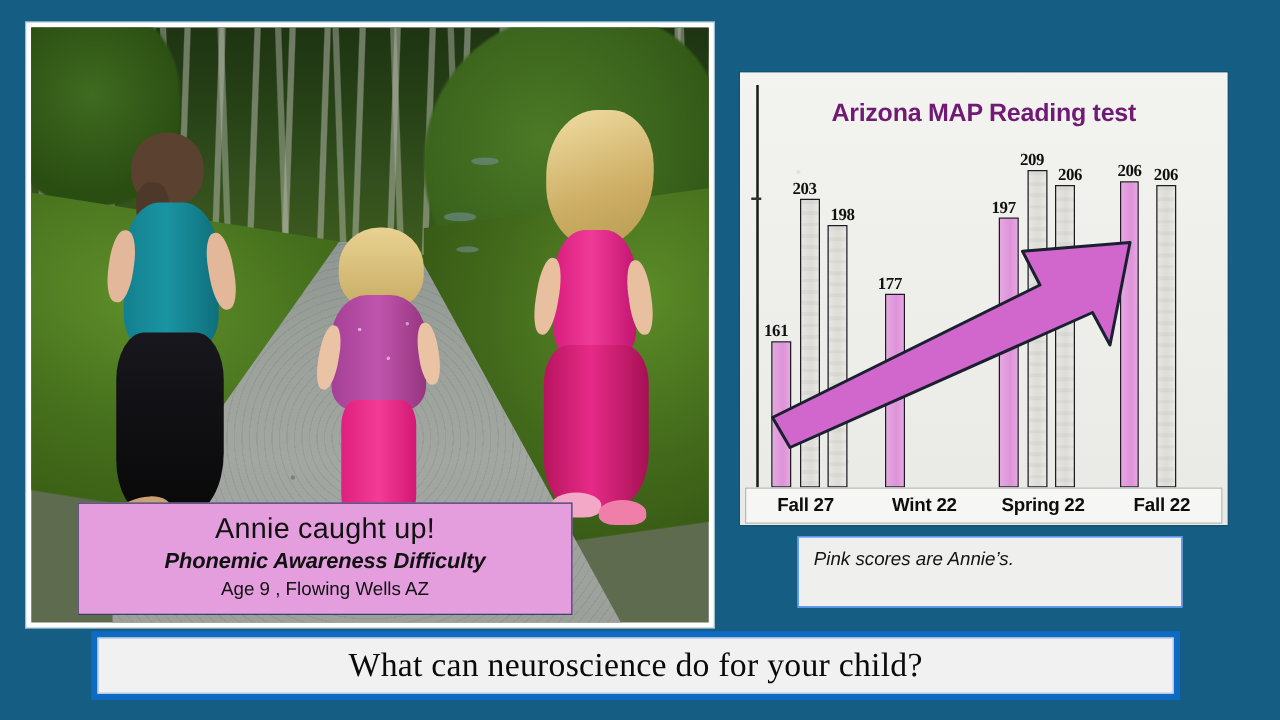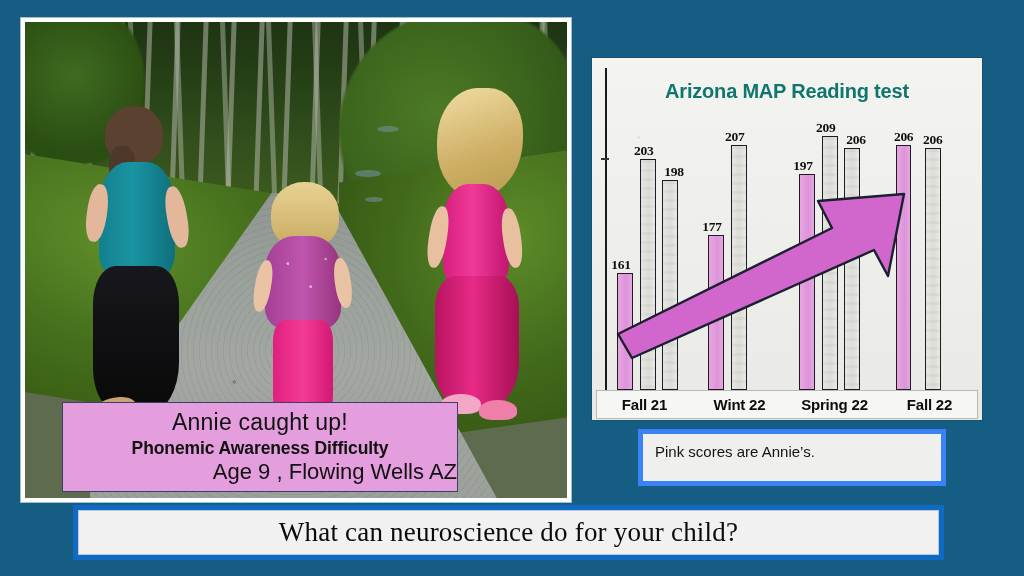--- a/index.html
+++ b/index.html
@@ -115,22 +115,22 @@
     position: absolute;
     left: 62px; top: 402px;
     width: 396px; height: 90px;
     background: #e49ddd;
     border: 1px solid #3b3f66;
     box-sizing: border-box;
     text-align: center;
     color: #111;
   }
   #pink-caption .line1 { font-size: 23px; line-height: 30px; padding-top: 4px; letter-spacing:.2px;}
-  #pink-caption .line2 { font-size: 17.5px; font-weight: 700; line-height: 23px; letter-spacing:-.1px;}
-  #pink-caption .line3 { font-size: 22px; line-height: 24px; text-align: right; }
+  #pink-caption .line2 { font-size: 17.5px; font-weight: 700; line-height: 23px; letter-spacing:-.1px;font-style:italic;}
+  #pink-caption .line3 { font-size: 15px; line-height: 24px; }
 
   
   #chart-frame {
     position: absolute;
     left: 592px; top: 58px;
     width: 390px; height: 362px;
     background: #efefec;
     overflow: hidden;
     box-shadow: 0 0 0 1px rgba(0,0,0,.12);
   }
@@ -142,21 +142,21 @@
       radial-gradient(circle at 58% 18%, rgba(0,0,0,.06) 0 1px, transparent 2px),
       radial-gradient(circle at 76% 52%, rgba(0,0,0,.05) 0 1px, transparent 2px),
       radial-gradient(circle at 88% 80%, rgba(0,0,0,.06) 0 1px, transparent 2px),
       radial-gradient(circle at 22% 86%, rgba(0,0,0,.05) 0 1px, transparent 2px),
       linear-gradient(180deg,#f3f3f0,#e9e9e5);
     pointer-events:none;
   }
   #chart-title {
     position: absolute; left:0; right:0; top: 22px;
     text-align: center;
-    font-size: 20px; font-weight: 800; color:#0f766e;
+    font-size: 20px; font-weight: 800; color:#701a75;
     letter-spacing: -0.2px;
   }
   #y-axis {
     position:absolute; left: 13px; top: 10px; bottom: 30px;
     width: 2px; background: #1a1a1a;
   }
   #y-tick {
     position:absolute; left: 9px; top: 100px; width: 8px; height:2px; background:#333;
   }
   #plot {
@@ -202,23 +202,24 @@
 
   
   #trend-arrow { position:absolute; left:0; top:0; width:390px; height:362px; pointer-events:none;}
 
   
   #legend-box {
     position:absolute;
     left: 638px; top: 429px;
     width: 308px; height: 57px;
     background: #efefee;
-    border: 5px solid #3b82f6;
+    border: 1px solid #3b82f6;
     box-sizing:border-box;
     padding: 7px 10px 12px 12px;
+    font-style: italic;
     font-size: 15px;
     line-height: 21px;
     color: #131313;
   }
 
   
   #bottom-banner {
     position:absolute;
     left: 73px; top: 505px;
     width: 871px; height: 55px;
@@ -317,23 +318,20 @@
         </div>
         <div class="bar gray" style="left:55%;width:17%;height:72%;">
           <span class="bar-val shift-r">198</span>
         </div>
       </div>
 
       <div class="group" style="left:25%;width:25%;">
         <div class="bar pink" style="left:6%;width:17%;height:53%;">
           <span class="bar-val shift-l">177</span>
         </div>
-        <div class="bar gray" style="left:31%;width:17%;height:84%;">
-          <span class="bar-val shift-l">207</span>
-        </div>
       </div>
 
       <div class="group" style="left:50%;width:25%;">
         <div class="bar pink" style="left:6%;width:17%;height:74%;">
           <span class="bar-val shift-l">197</span>
         </div>
         <div class="bar gray" style="left:31%;width:17%;height:87%;">
           <span class="bar-val shift-l">209</span>
         </div>
         <div class="bar gray" style="left:55%;width:17%;height:83%;">
@@ -349,21 +347,21 @@
           <span class="bar-val">206</span>
         </div>
       </div>
     </div>
 
     <svg id="trend-arrow" viewBox="0 0 390 362" xmlns="http://www.w3.org/2000/svg">
       <polygon points="26,276 240,170 226,143 312,136 296,218 282,192 40,300" fill="#d166cc" stroke="#1b2030" stroke-width="2.4" stroke-linejoin="round"></polygon>
     </svg>
 
     <div id="x-strip">
-      <span>Fall 21</span>
+      <span>Fall 27</span>
       <span>Wint 22</span>
       <span>Spring 22</span>
       <span>Fall 22</span>
     </div>
   </div>
 
   <div id="legend-box">
     <div>Pink scores are Annie’s.</div>
   </div>
 

